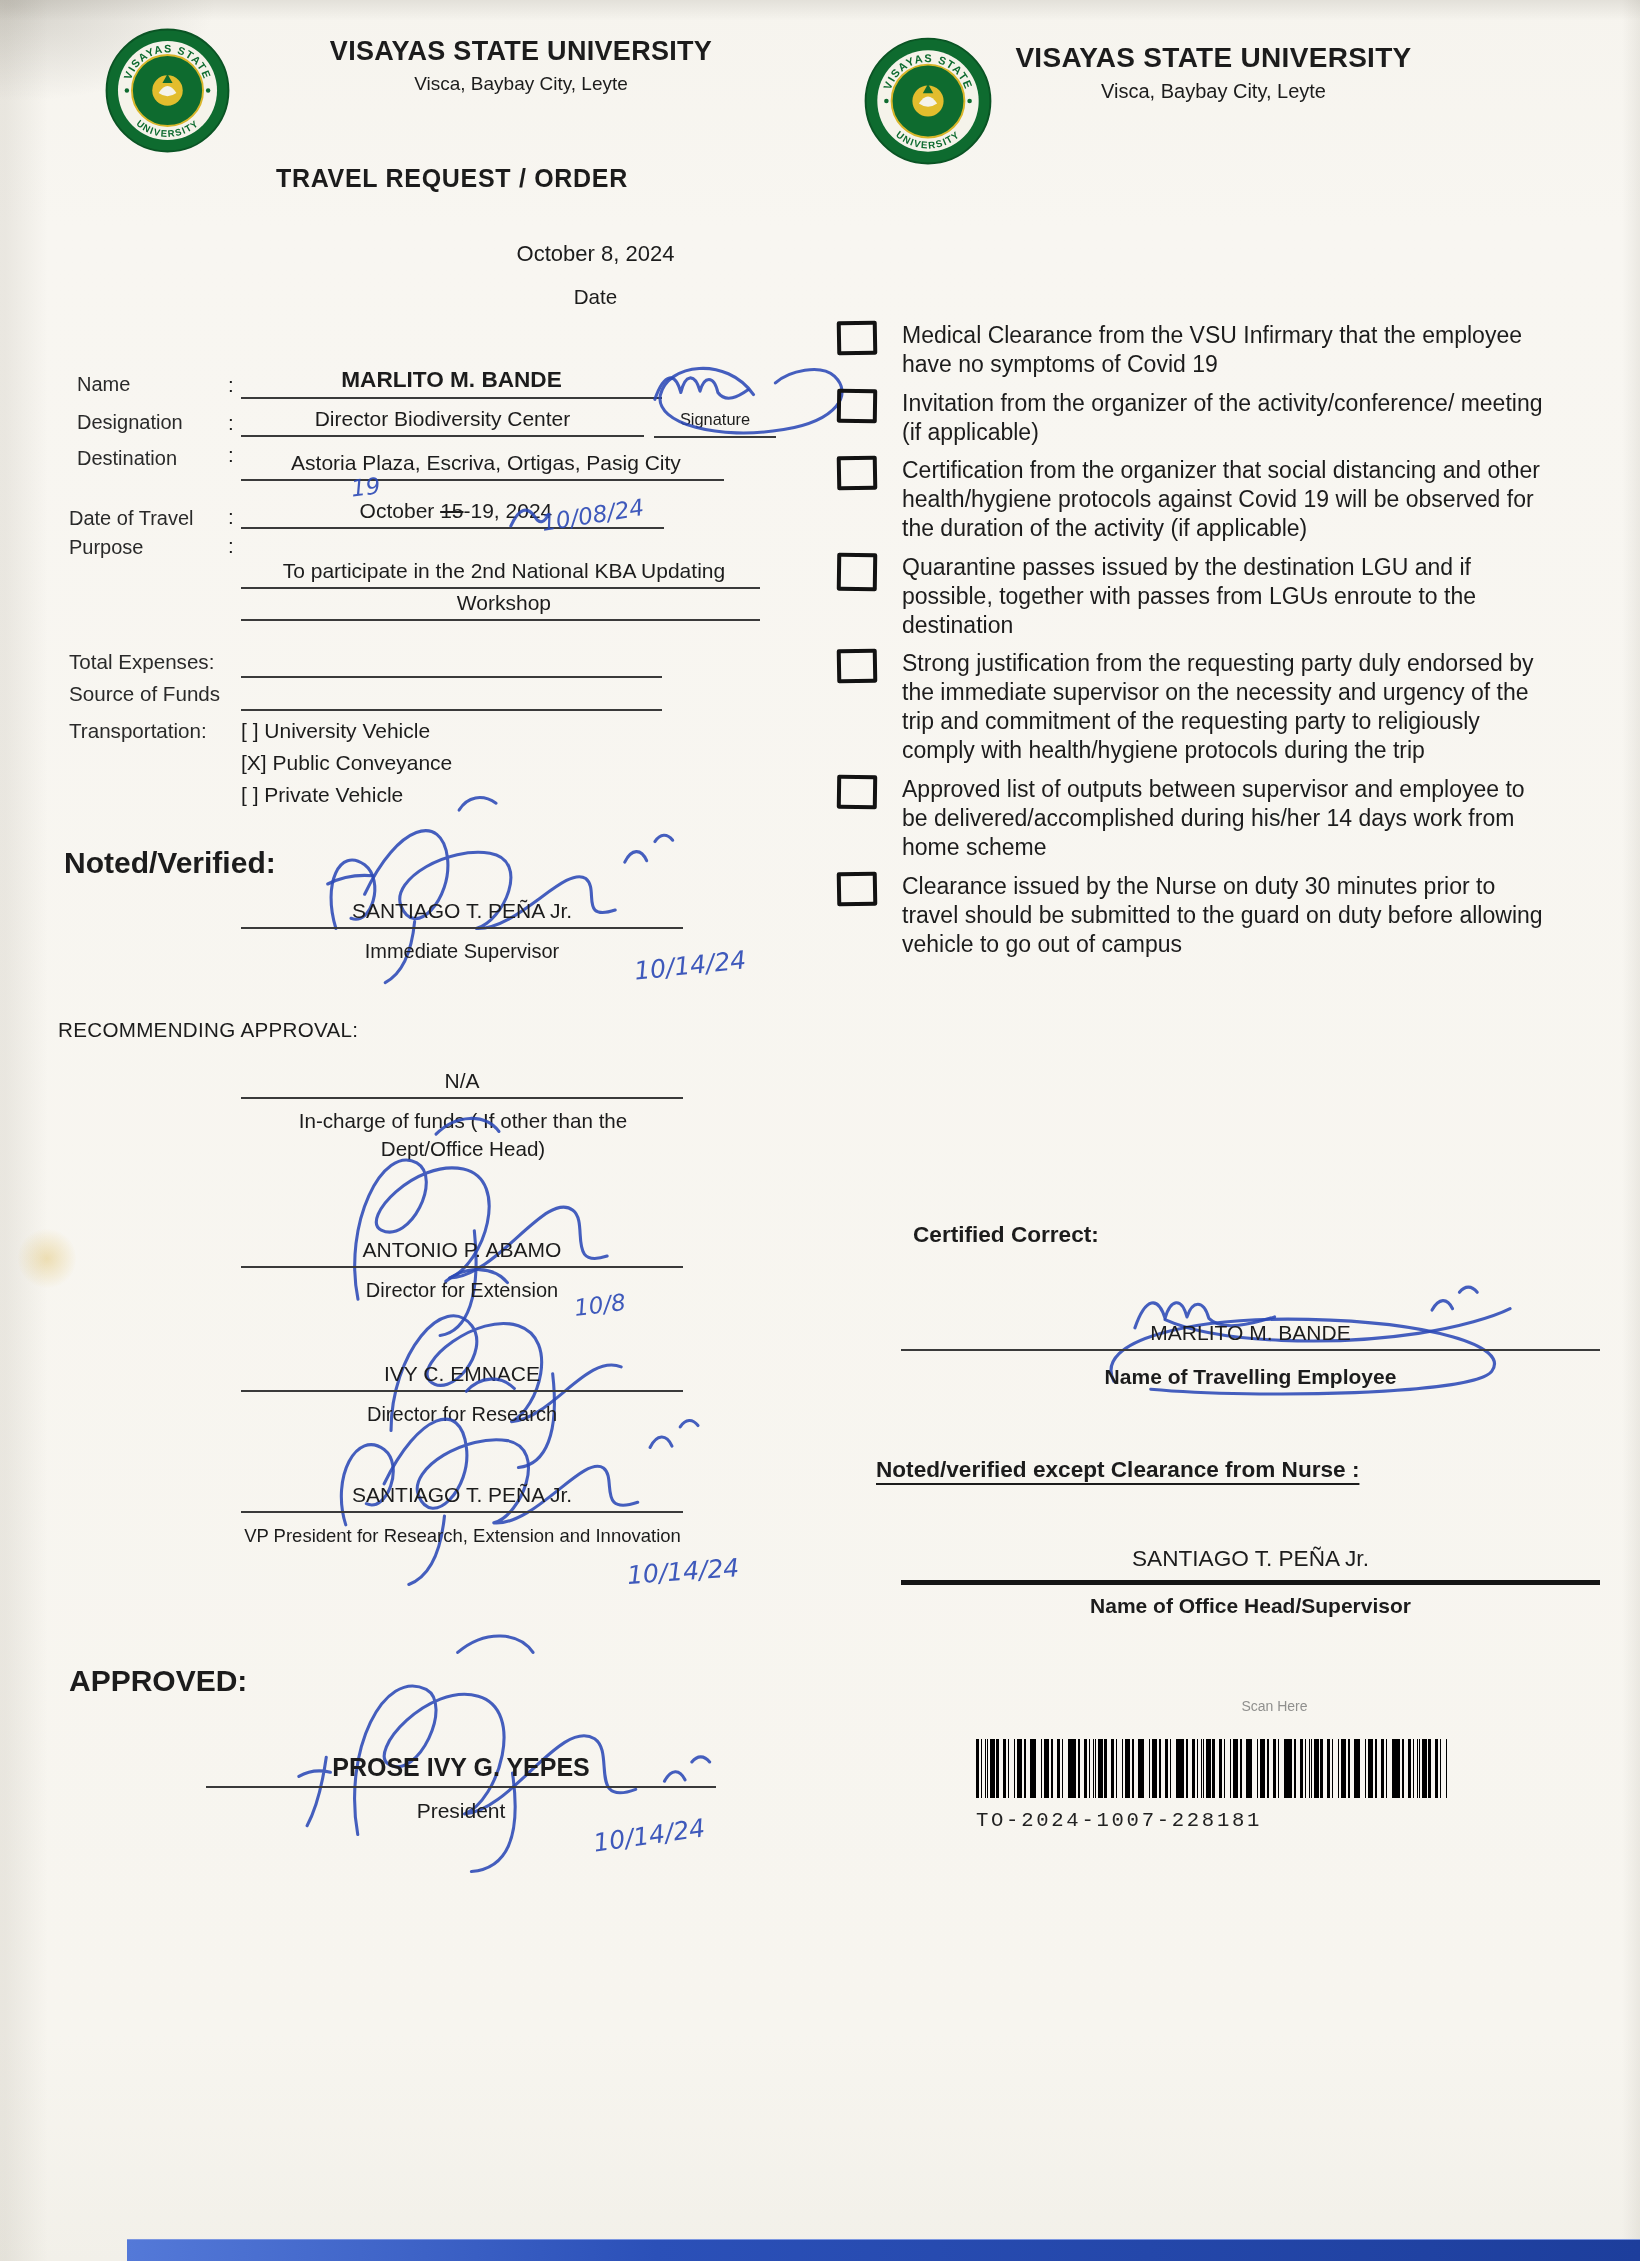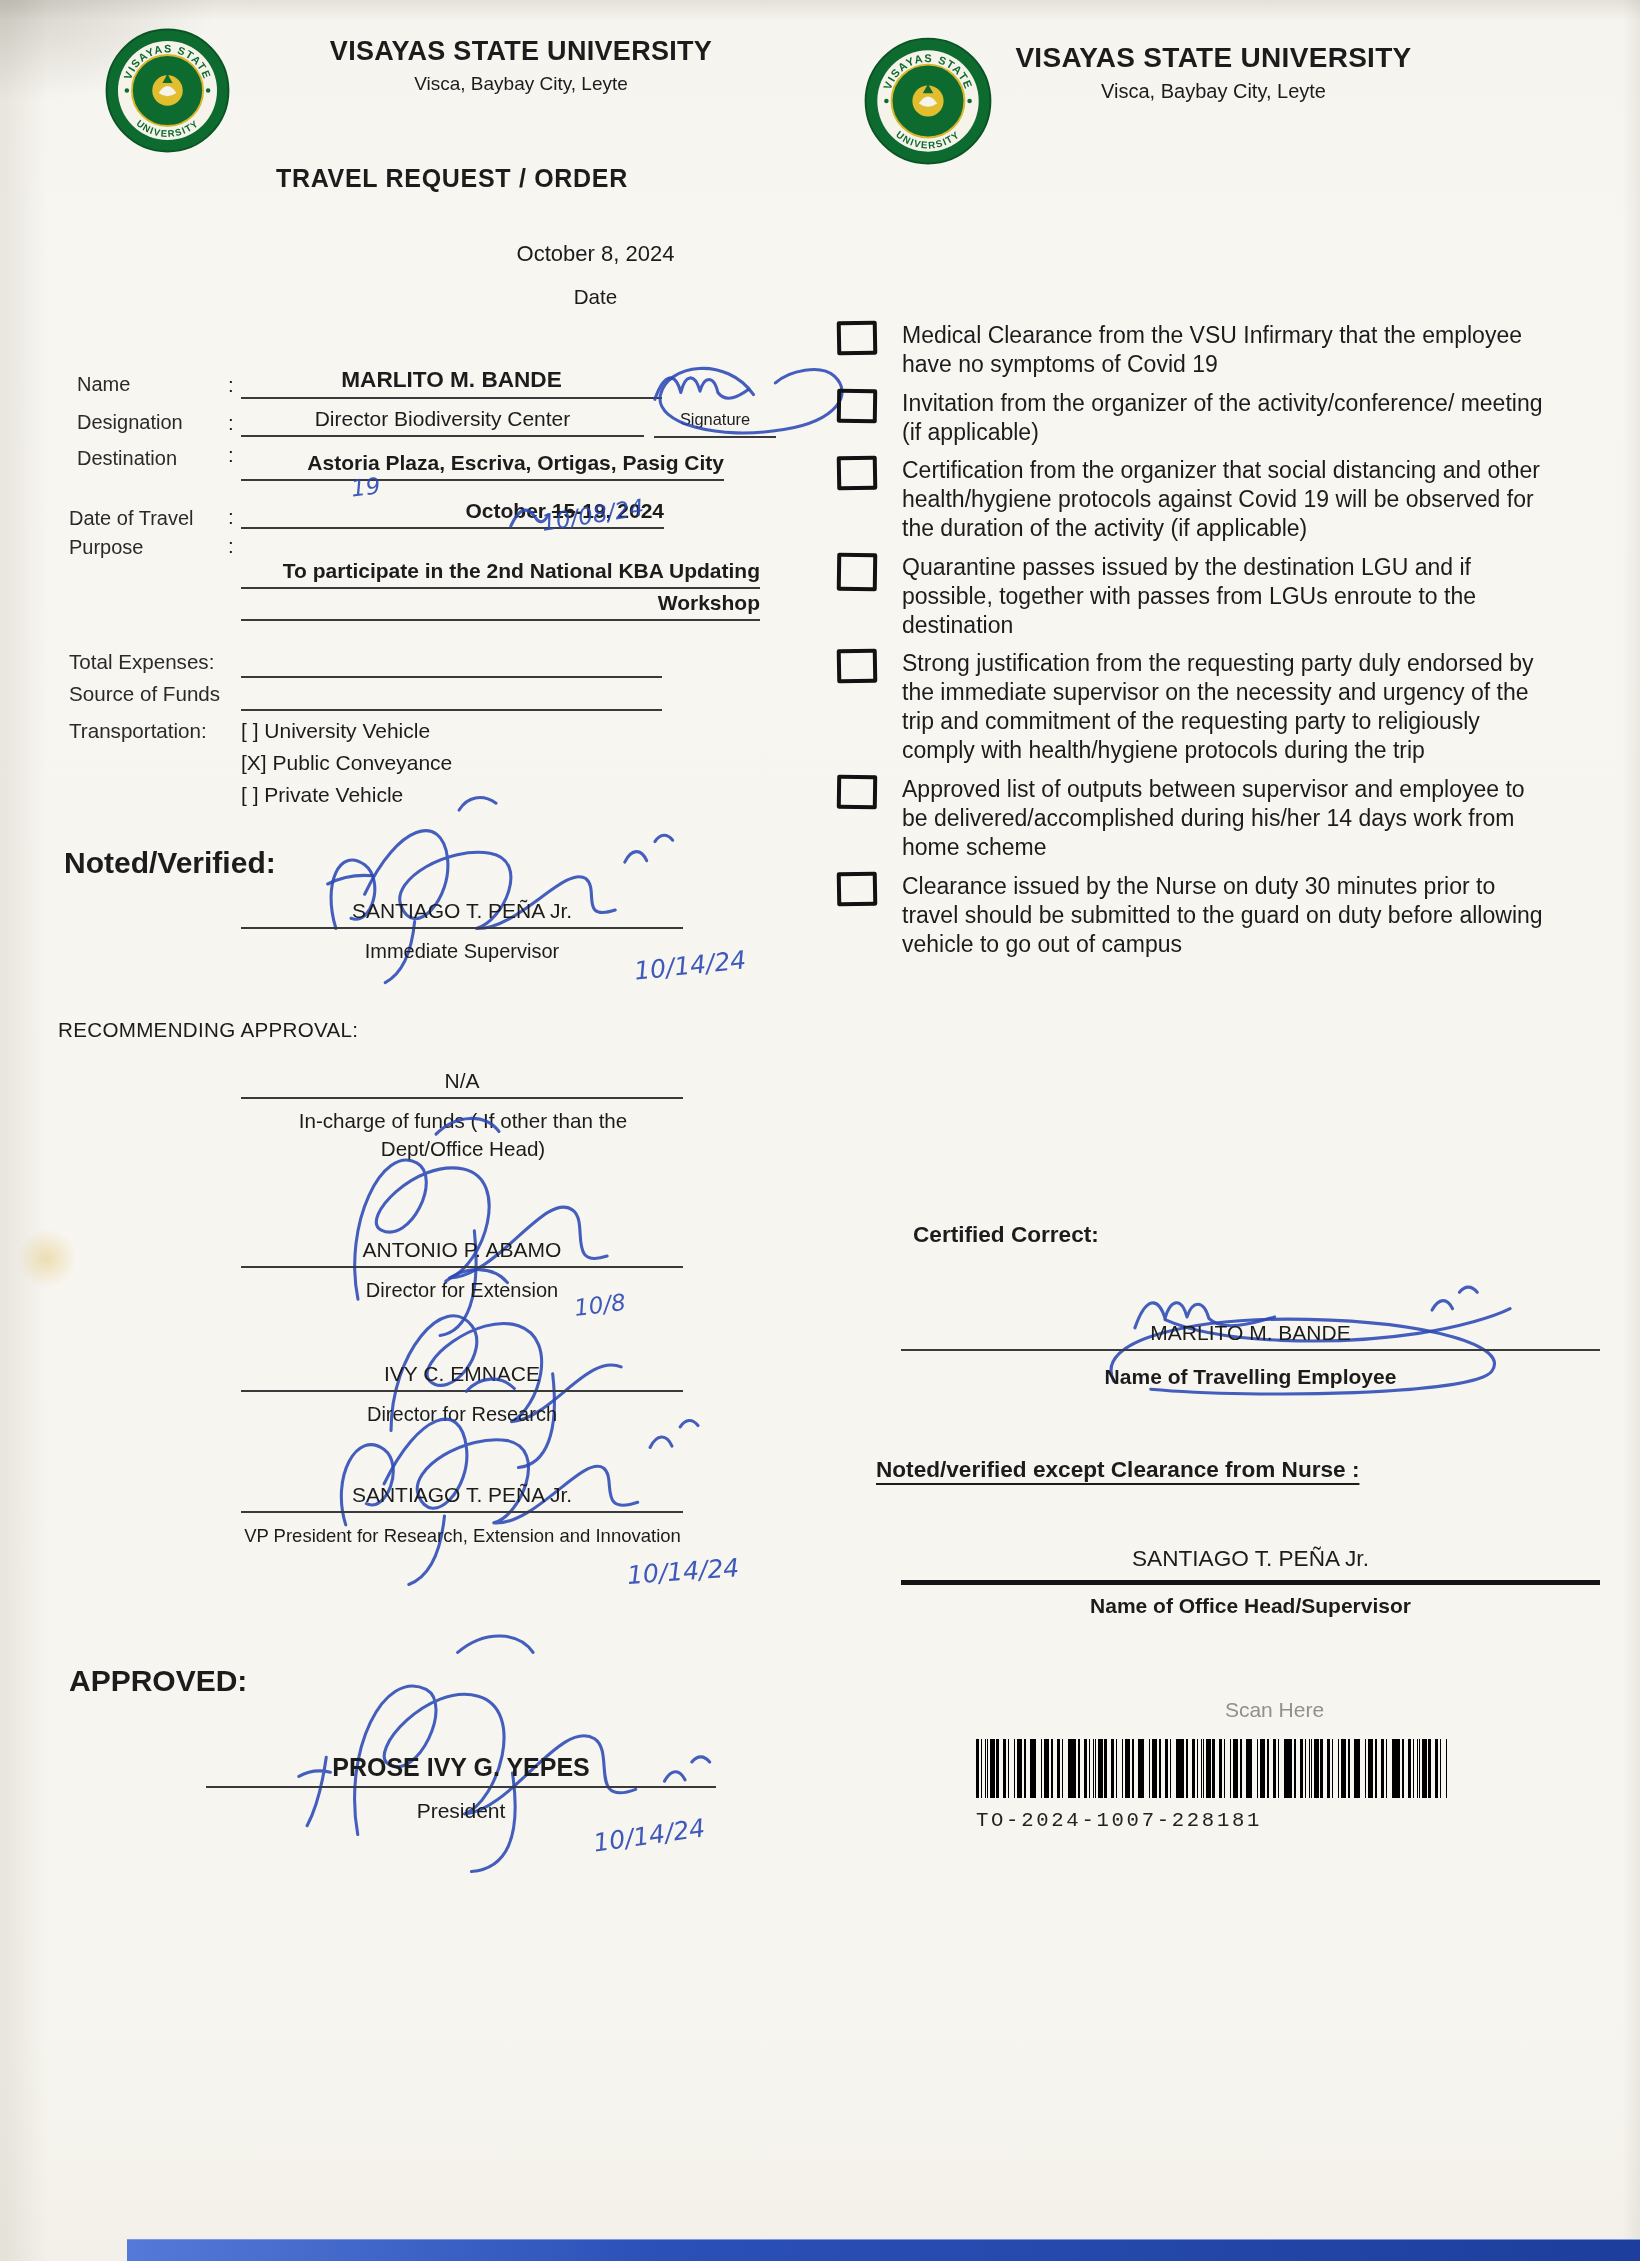--- a/index.html
+++ b/index.html
@@ -17,21 +17,21 @@
   .abs { position:absolute; }
   .seal { position:absolute; }
   .univ { font-weight:bold; font-size:27px; letter-spacing:0.3px; }
   .univ-r { font-weight:bold; font-size:28px; letter-spacing:0.3px; }
   .addr { font-size:19px; margin-top:5.5px; }
   .center { text-align:center; }
   .bold { font-weight:bold; }
   .lbl { position:absolute; font-size:20px; color:#2a2a2a; }
   .colon { position:absolute; font-size:20.6px; }
   .slot { position:absolute; text-align:center; border-bottom:2.1px solid #3a3a3a; padding-bottom:4.1px; font-size:21px; }
-  .slot.leftalign { text-align:right; padding-left:6.9px;font-weight:bold; }
+  .slot.leftalign { text-align:center; padding-left:6.9px; }
   .rule { position:absolute; border-bottom:2.1px solid #3a3a3a; height:0; }
   .cap { position:absolute; text-align:center; font-size:20px; }
   .heading { position:absolute; font-size:30px; font-weight:bold; }
   .hw { position:absolute; color:#2b49b6; font-style:italic; font-size:25px; opacity:0.9;
         font-family:"DejaVu Sans", sans-serif; white-space:nowrap; }
   .strike { text-decoration:line-through; text-decoration-thickness:2.1px; }
   .ink path { stroke:#2b49b6; stroke-width:4.5; fill:none; stroke-linecap:round; stroke-linejoin:round; opacity:0.88; }
   .chk-list { position:absolute; left:837px; top:321px; width:788px; }
   .chk-item { display:flex; align-items:flex-start; margin-bottom:9.6px; }
   .chk-box { flex:none; width:40px; height:34px; border:4.1px solid #121212; border-radius:2.1px;
@@ -42,21 +42,21 @@
   .thickline { position:absolute; height:4.8px; background:#151515; }
   .barcode {
     position:absolute; left:976px; top:1739px; width:471px; height:59px;
     background:
       repeating-linear-gradient(90deg, #000 0 2.7px, transparent 2.7px 4.8px, #000 4.8px 6.2px, transparent 6.2px 11px, #000 11px 12.3px, transparent 12.3px 14.4px, #000 14.4px 19px, transparent 19px 21px, #000 21px 22.6px, transparent 22.6px 27px),
       repeating-linear-gradient(90deg, transparent 0 9px, #000 9px 10.3px, transparent 10.3px 20px, #000 20px 23px, transparent 23px 36px);
     background-color:#f8f6f1;
   }
   .code { position:absolute; left:976px; top:1809px; width:471px; text-align:left;
           font-family:"Liberation Mono", monospace; font-size:20.6px; letter-spacing:2.7px; color:#222; }
-  .scanhere { position:absolute; left:1124px; top:1698px; width:301px; text-align:center; font-size:21px; color:#90908e; }
+  .scanhere { position:absolute; left:1124px; top:1698px; width:301px; text-align:center; font-size:14px; color:#90908e; }
   .stain { position:absolute; left:18px; top:1227px; width:58px; height:63px; border-radius:50%;
            background:radial-gradient(circle, rgba(214,171,50,0.32), transparent 70%); }
   .bluestrip { position:absolute; left:127px; top:2239px; width:1514px; height:22px;
                border-top:1.4px solid #7d97e0;
                background:linear-gradient(90deg,#5479d8 0%, #2b50b8 35%, #1d3e9c 100%); }
   .sealtext { font-weight:bold; letter-spacing:2px; fill:#0e6b2f; }
 </style>
 </head>
 <body>
 

